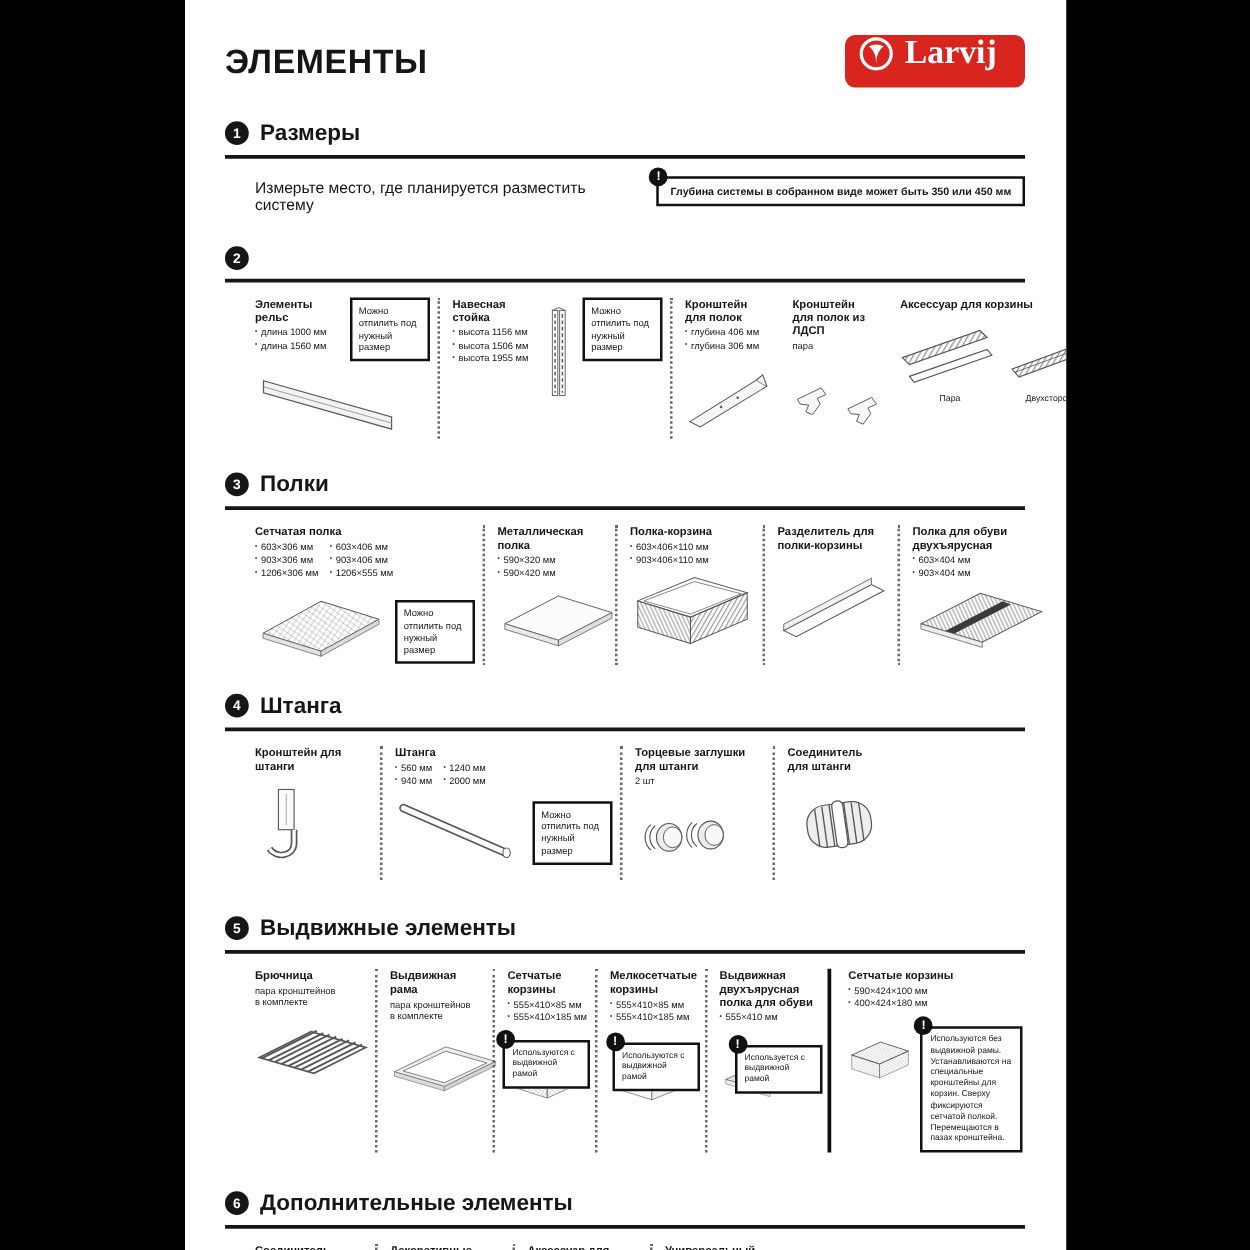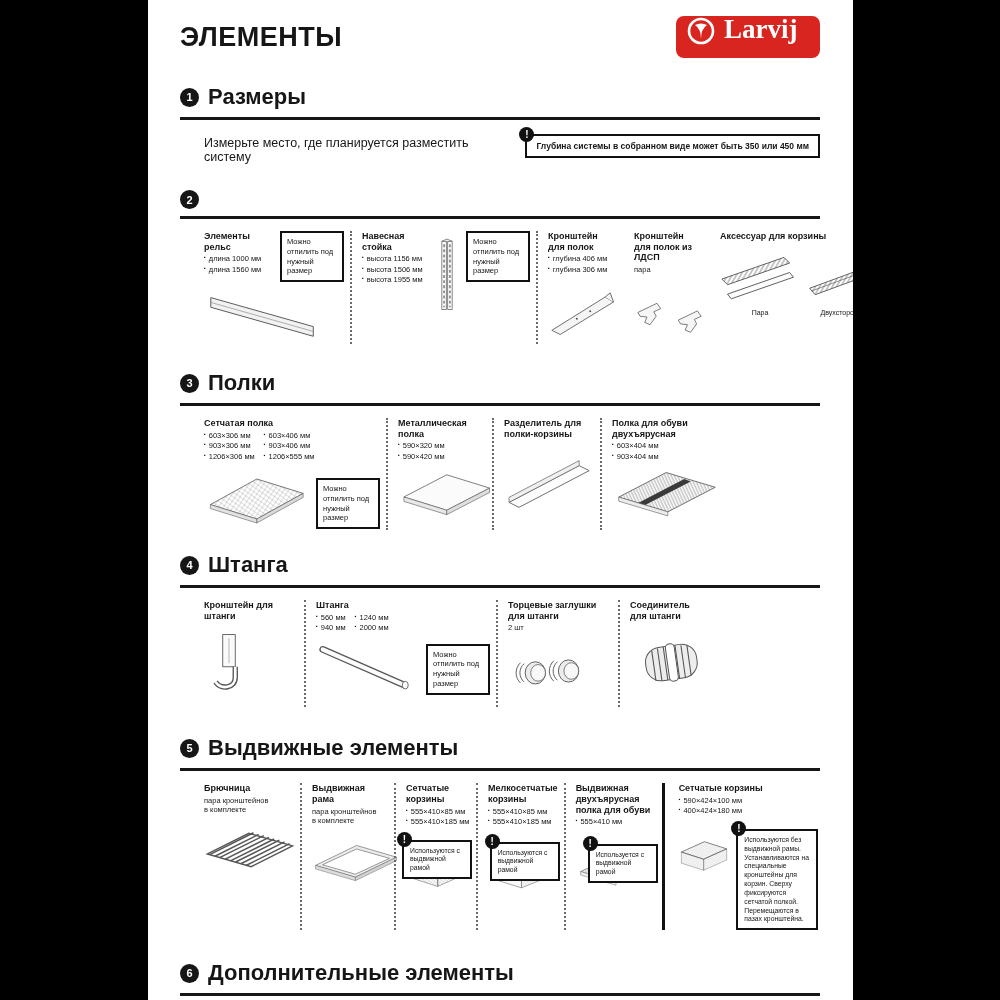--- a/index.html
+++ b/index.html
@@ -1,29 +1,29 @@
 <!DOCTYPE html>
 <html><head>
 <meta charset="utf-8">
 <style>
   html,body{margin:0;padding:0;background:#000;width:1000px;height:1000px;overflow:hidden;
     font-family:"Liberation Sans","DejaVu Sans",sans-serif;color:#161616;}
   .page{width:705px;height:1000px;margin-left:148px;background:#fff;box-sizing:border-box;
-    padding:14px 33px 16px 32px;overflow:hidden;}
+    padding:26px 33px 16px 32px;overflow:hidden;}
   
   .hdr{display:flex;justify-content:space-between;align-items:center;height:46px;}
   .pg-title{font-size:27px;font-weight:bold;letter-spacing:.5px;margin:0;}
   .logo{background:#d8251f;border-radius:8px;height:42px;padding:0 14px 0 10px;display:flex;align-items:flex-start;gap:8px;}
   .logo-text{font-family:"Liberation Serif","DejaVu Serif",serif;font-weight:bold;font-size:27px;color:#fff;line-height:1;}
   .logo-reg{color:#fff;font-size:10px;vertical-align:top;position:relative;top:-9px;margin-left:1px;font-family:"Liberation Serif",serif;}
   
   .sec-head{display:flex;align-items:center;gap:9px;padding-bottom:7px;border-bottom:3px solid #161616;}
   .sec-num{flex:0 0 19px;width:19px;height:19px;border-radius:50%;background:#161616;color:#fff;font-size:11px;
     font-weight:bold;display:flex;align-items:center;justify-content:center;}
-  .sec-title{font-size:22px;font-weight:bold;margin:0;}
+  .sec-title{font-size:18px;font-weight:bold;margin:0;}
   .mt1{margin-top:24px}.mt2{margin-top:26px}.mt3{margin-top:26px}.mt4{margin-top:22px}.mt5{margin-top:28px}.mt6{margin-top:30px}
   
   .s1-body{display:flex;align-items:flex-start;margin:16px 0 0 24px;}
   .lead{font-size:12.5px;}
   .note1{position:relative;border:2px solid #111;padding:5px 9px;font-size:8.5px;font-weight:bold;margin-left:28px;margin-top:-2px;white-space:nowrap;}
   .bang{position:absolute;top:-9px;left:-8px;width:15px;height:15px;border-radius:50%;background:#111;color:#fff;
     font-weight:bold;font-size:10px;line-height:15px;text-align:center;}
   
   .cols{display:flex;margin:12px 0 0 24px;align-items:stretch;}
   .col{box-sizing:border-box;padding:0 6px 0 10px;}
@@ -209,20 +209,31 @@
         <div class="item-name" style="max-width:80px">Металлическая полка</div>
         <div class="spec">590×320 мм</div>
         <div class="spec">590×420 мм</div>
         <svg class="illus" width="96" height="56" viewBox="0 0 130 72">
           <polygon points="8,40 66,10 124,28 66,58" fill="#fbfbfb" stroke="#565656"></polygon>
           <polygon points="8,40 66,58 66,64 8,46" fill="#e8e8e8" stroke="#565656" stroke-width="0.8"></polygon>
           <polygon points="124,28 66,58 66,64 124,34" fill="#dedede" stroke="#565656" stroke-width="0.8"></polygon>
         </svg>
       </div>
 
+      <div class="col dot" style="width:118px">
+        <div class="item-name">Полка-корзина</div>
+        <div class="spec">603×406×110 мм</div>
+        <div class="spec">903×406×110 мм</div>
+        <svg class="illus" width="100" height="60" viewBox="0 0 120 74">
+          <polygon points="6,28 62,5 114,20 58,44" fill="none" stroke="#565656"></polygon>
+          <polygon points="12,28 62,9 108,21 58,41" fill="none" stroke="#565656" stroke-width="0.7"></polygon>
+          <polygon points="6,28 58,44 58,70 6,54" fill="url(#hatch2)" stroke="#565656"></polygon>
+          <polygon points="58,44 114,20 114,46 58,70" fill="url(#hatch)" stroke="#565656"></polygon>
+        </svg>
+      </div>
 
       <div class="col dot" style="width:108px">
         <div class="item-name" style="max-width:90px">Разделитель для полки-корзины</div>
         <svg class="illus" width="96" height="58" viewBox="0 0 115 68" style="margin-top:16px">
           <polygon points="6,56 90,12 102,18 18,62" fill="#fdfdfd" stroke="#565656"></polygon>
           <polygon points="6,56 6,50 90,6 90,12" fill="#f0f0f0" stroke="#565656" stroke-width="0.8"></polygon>
         </svg>
       </div>
 
       <div class="col dot" style="width:132px">

